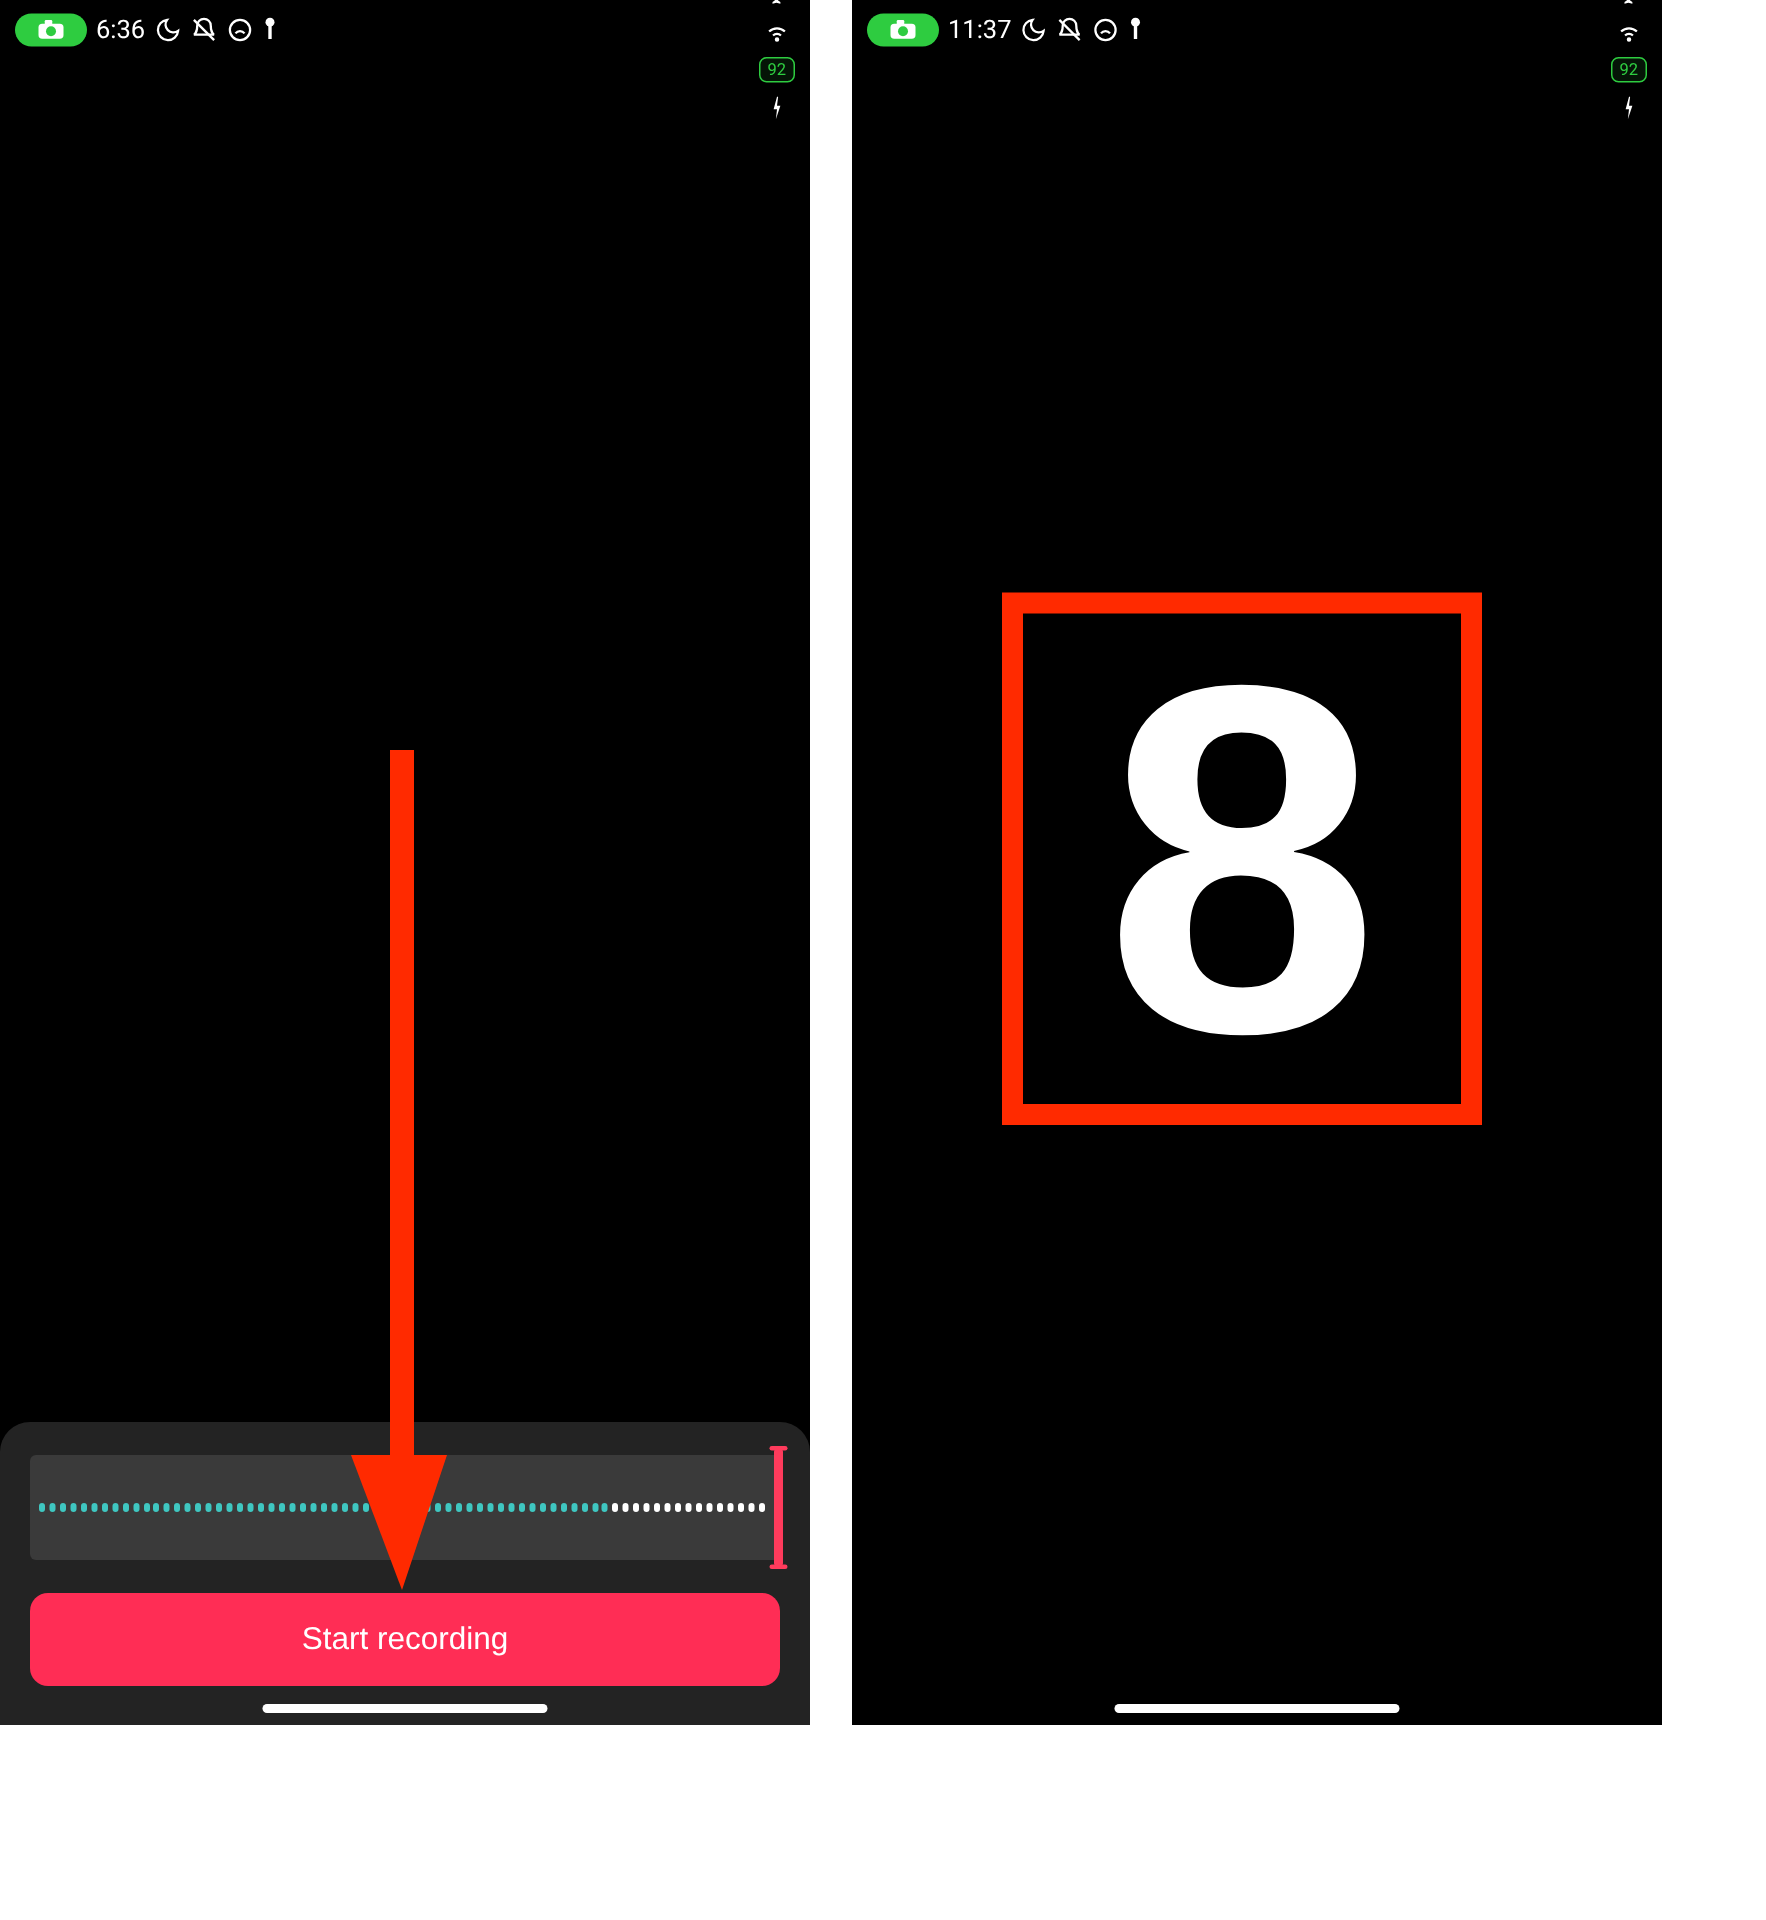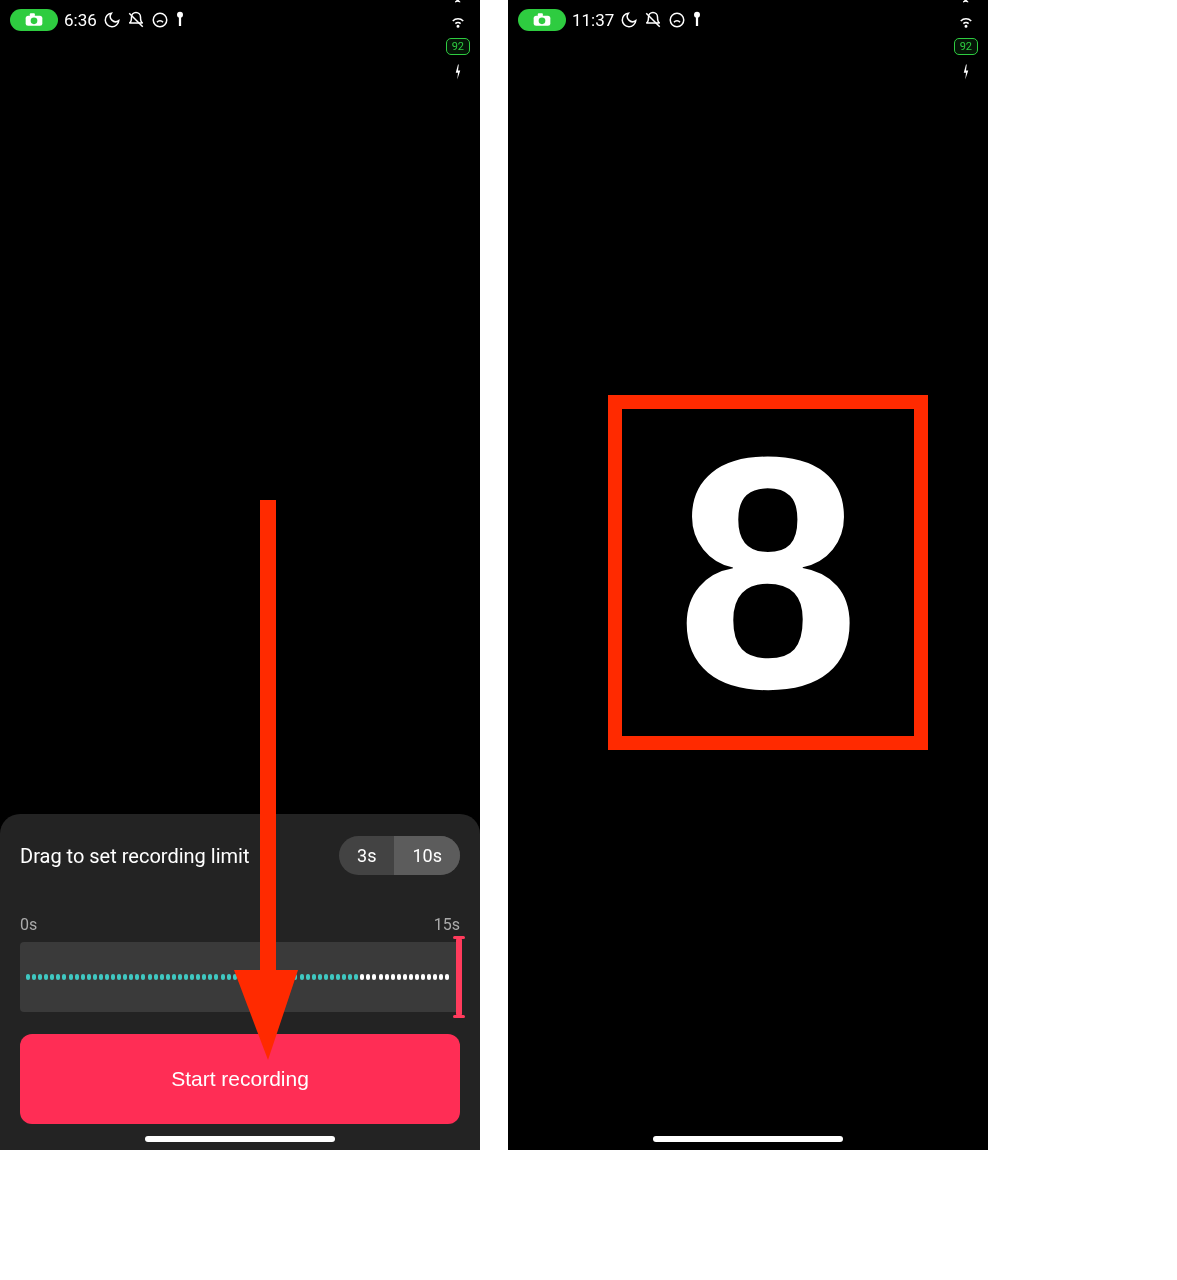--- a/index.html
+++ b/index.html
@@ -6,21 +6,21 @@
     body {
       width: 1177px;
       height: 1280px;
       background: #ffffff;
       font-family: -apple-system, BlinkMacSystemFont, "Segoe UI", Roboto, sans-serif;
       display: flex;
       gap: 28px;
       padding: 0;
     }
     .phone {
-      width: 480px;
+      width: 540px;
       height: 1150px;
       background: #000;
       border-radius: 0;
       position: relative;
       overflow: hidden;
     }
     
     .status-bar {
       position: absolute;
       top: 0;
@@ -130,21 +130,21 @@
       border-radius: 3px;
     }
     .handle::before { top: -2px; }
     .handle::after { bottom: -2px; }
     .start-btn {
       width: 100%;
       background: #ff2d55;
       color: #fff;
       border: none;
       border-radius: 12px;
-      padding: 33px;
+      padding: 19px;
       font-size: 21px;
       font-weight: 500;
       cursor: pointer;
     }
     .home-bar {
       position: absolute;
       bottom: 8px;
       left: 50%;
       transform: translateX(-50%);
       width: 190px;
@@ -226,31 +226,20 @@
         </svg>
     </div>
   </div>
 
   <svg class="arrow-annotation" width="72" height="560">
     <rect x="30" y="0" width="16" height="490" fill="#ff2a00"></rect>
     <polygon points="4,470 68,470 38,560" fill="#ff2a00"></polygon>
   </svg>
 
   <div class="bottom-sheet">
-    <div class="sheet-header">
-      <div class="sheet-title">Drag to set recording limit</div>
-      <div class="toggle-group">
-        <div class="toggle">3s</div>
-        <div class="toggle active">10s</div>
-      </div>
-    </div>
-    <div class="timeline-labels">
-      <span>0s</span>
-      <span>15s</span>
-    </div>
     <div class="timeline">
       <div class="dots-row" id="dots-row">
           <div class="dot teal"></div>
           <div class="dot teal"></div>
           <div class="dot teal"></div>
           <div class="dot teal"></div>
           <div class="dot teal"></div>
           <div class="dot teal"></div>
           <div class="dot teal"></div>
           <div class="dot teal"></div>

